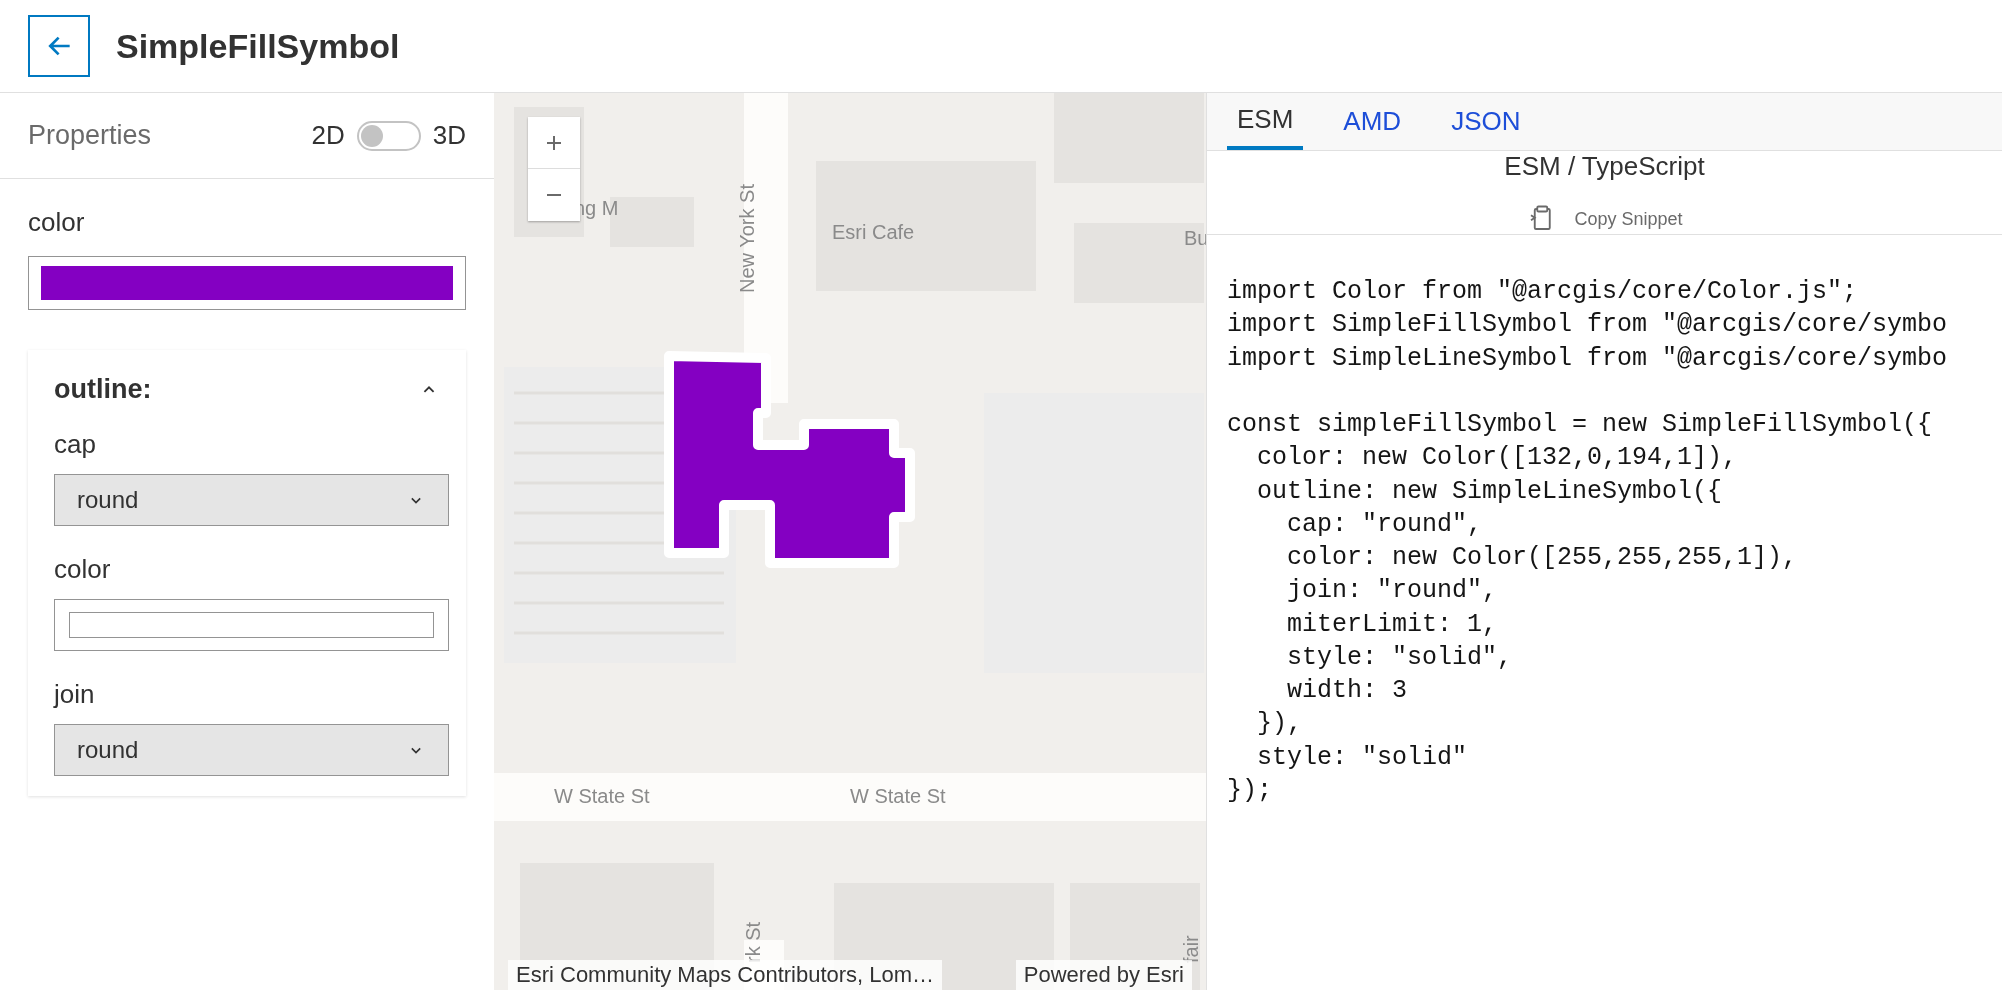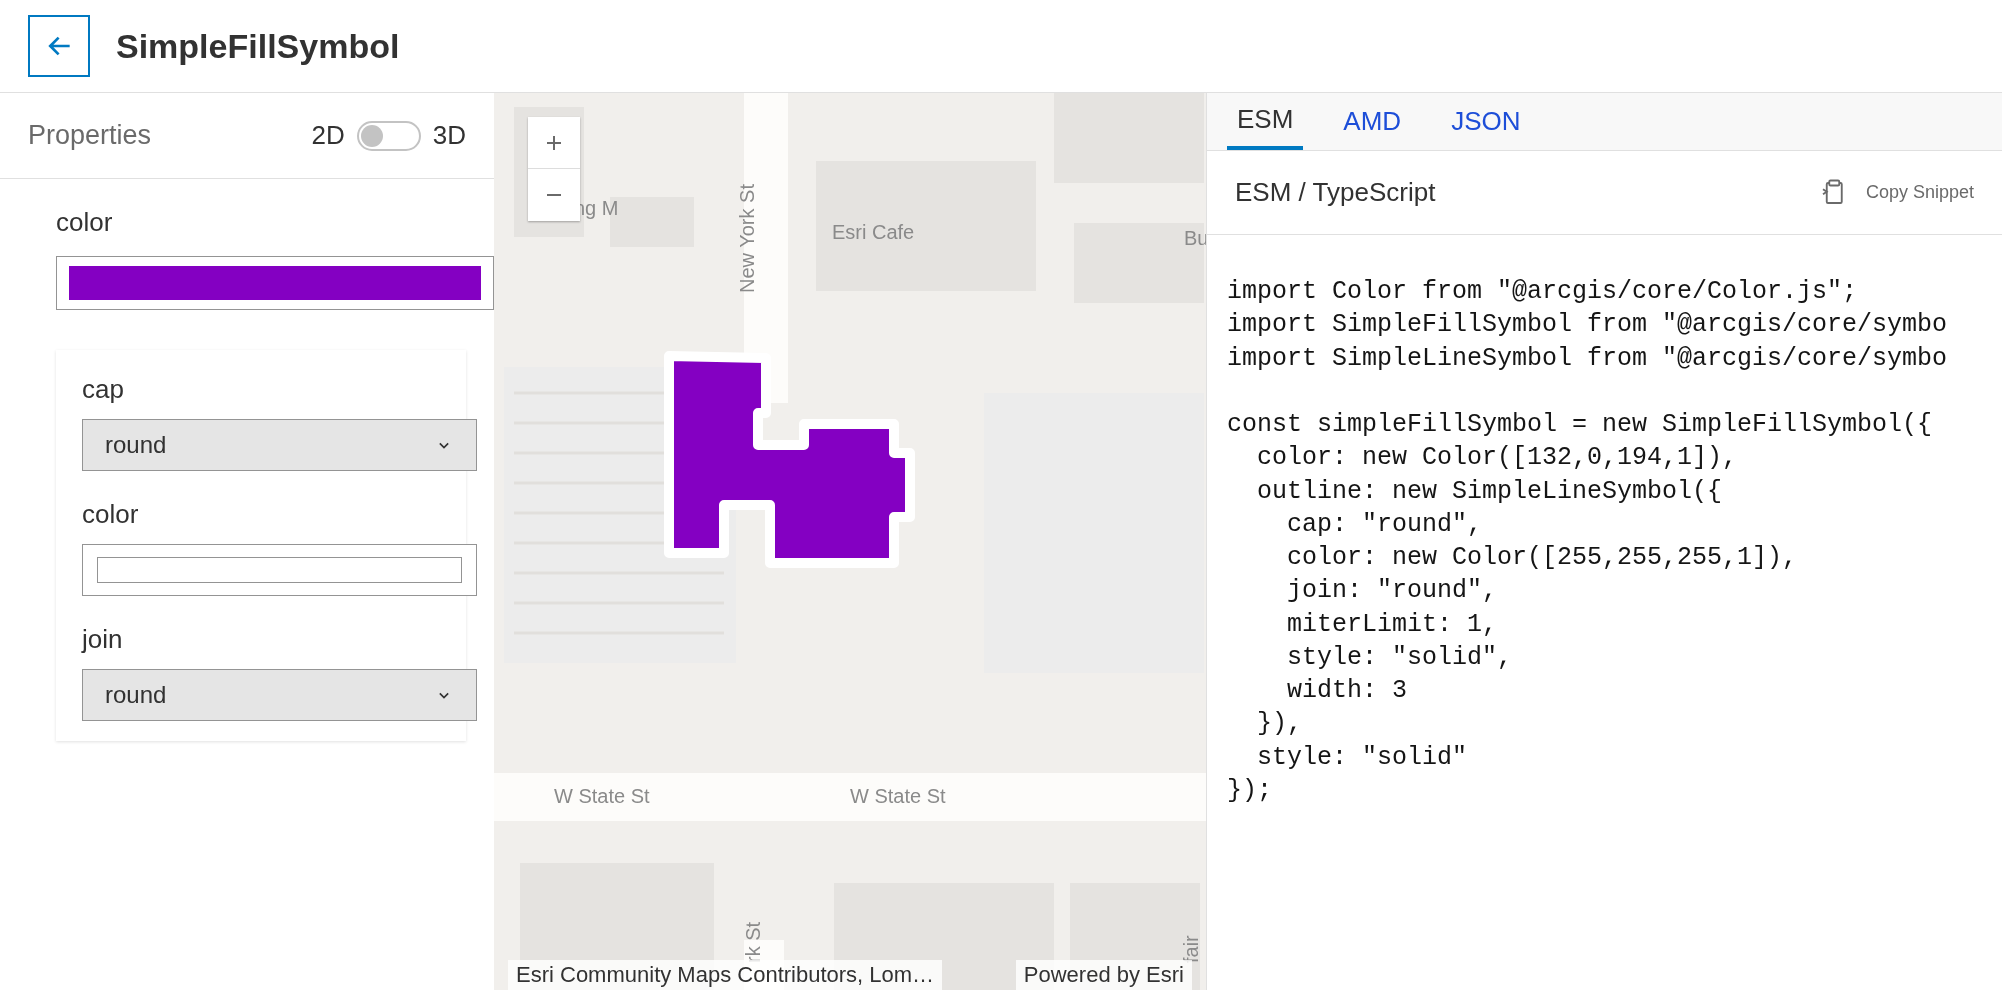--- a/index.html
+++ b/index.html
@@ -76,21 +76,20 @@
       position: absolute;
       left: 2px;
       top: 2px;
       width: 22px;
       height: 22px;
       border-radius: 50%;
       background: #c3c3c3;
     }
     .properties-body {
       padding: 28px 28px 0 28px;
-      margin-left: 28px;
     }
     .prop-label {
       font-size: 26px;
       color: #323232;
       margin-bottom: 18px;
     }
     .color-swatch-btn {
       width: 438px;
       height: 54px;
       border: 1px solid #949494;
@@ -226,20 +225,21 @@
       border-bottom: 4px solid #007ac2;
       text-align: center;
     }
     .code-subheader {
       height: 84px;
       display: flex;
       align-items: center;
       justify-content: space-between;
       padding: 0 28px;
       border-bottom: 1px solid #e0e0e0;
+      flex-direction: column;
     }
     .code-subtitle {
       font-size: 26px;
       color: #323232;
     }
     .copy-btn {
       display: flex;
       align-items: center;
       gap: 18px;
       font-size: 18px;
@@ -282,20 +282,26 @@
         <span>3D</span>
       </div>
     </div>
     <div class="properties-body">
       <div class="prop-label">color</div>
       <div class="color-swatch-btn">
         <div class="color-swatch-inner" style="background:#8400C2"></div>
       </div>
 
       <div class="outline-card">
+        <div class="outline-header">
+          <span>outline:</span>
+          <svg width="22" height="22" viewBox="0 0 24 24">
+            <path d="M7 14l5-5 5 5" stroke="#323232" stroke-width="2" fill="none"></path>
+          </svg>
+        </div>
         <div class="outline-prop-group">
           <div class="outline-label">cap</div>
           <div class="select-box">
             <span>round</span>
             <svg width="20" height="20" viewBox="0 0 24 24">
               <path d="M7 10l5 5 5-5" stroke="#323232" stroke-width="2" fill="none"></path>
             </svg>
           </div>
         </div>
         <div class="outline-prop-group">

